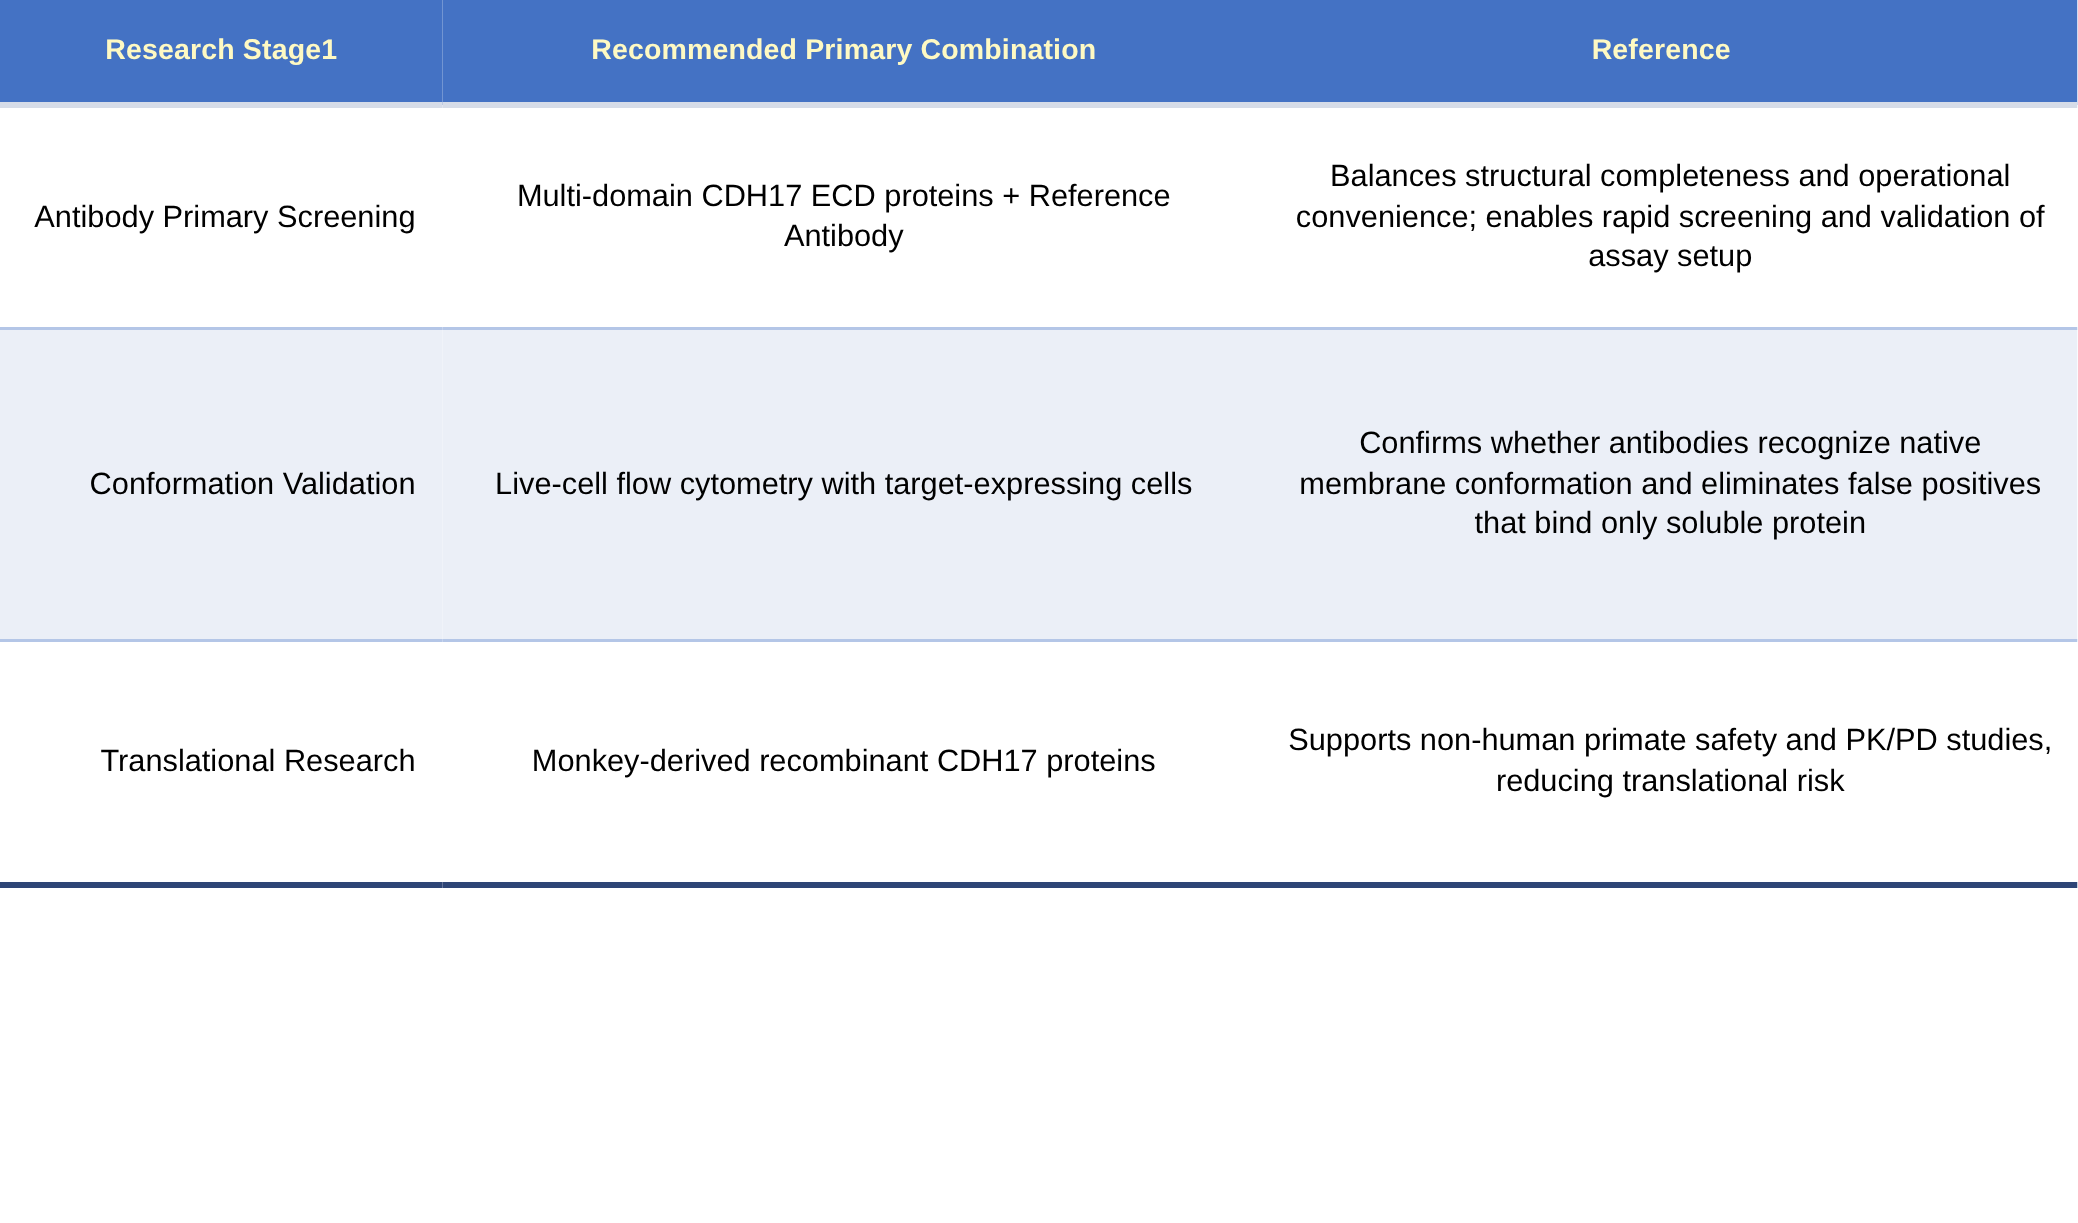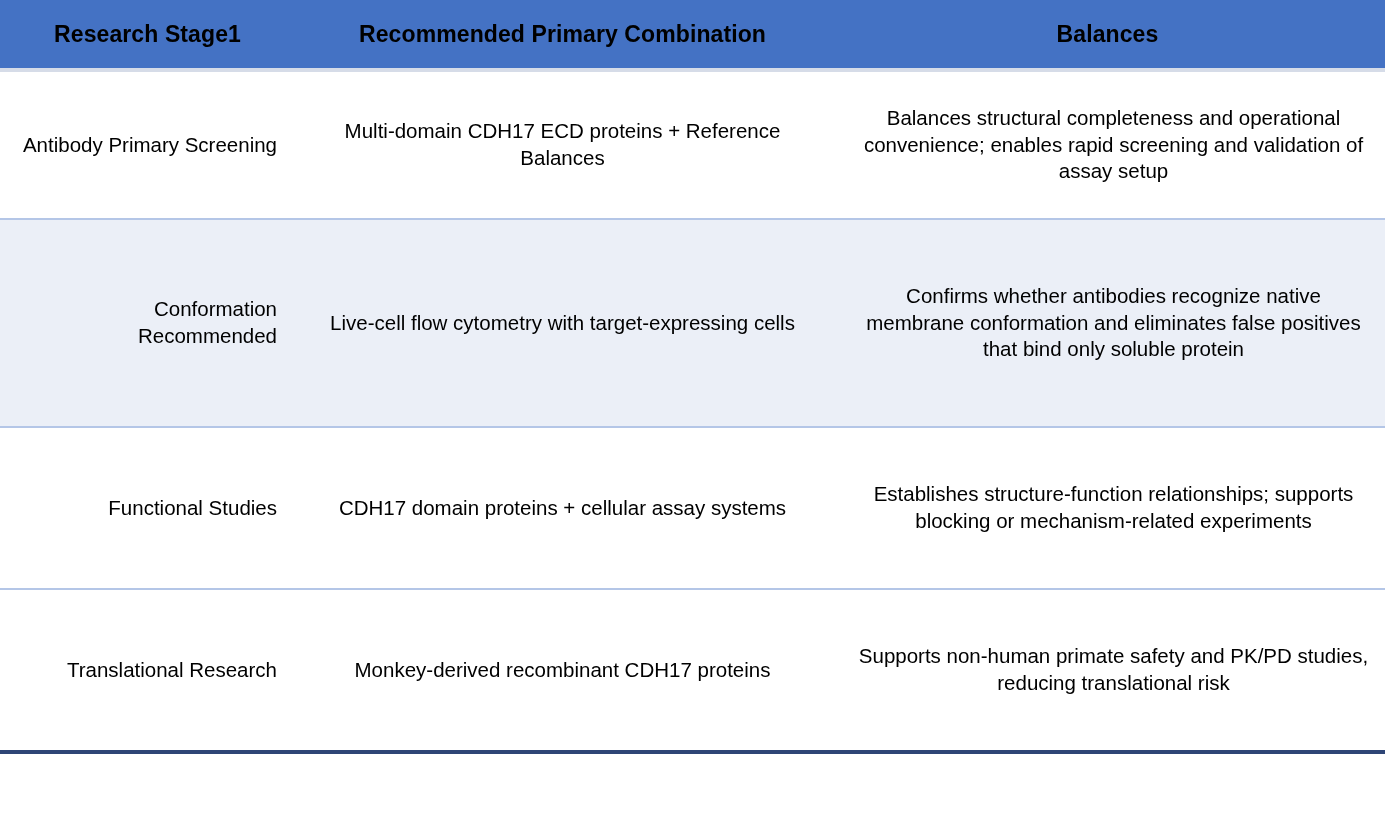--- a/index.html
+++ b/index.html
@@ -27,22 +27,22 @@
     width: 1385px;
     border-collapse: collapse;
     table-layout: fixed;
   }
 
   
   thead tr.header-row {
     background: #4472C4;
   }
   thead th {
-    color: #000000;
-    font-size: 23px;
+    color: #fef9c3;
+    font-size: 19px;
     font-weight: bold;
     text-align: center;
     vertical-align: middle;
     padding: 0;
     height: 68px;
     letter-spacing: 0.1px;
     border: none;
     border-bottom: 4px solid #D6DCE8;
   }
 
@@ -91,39 +91,34 @@
     <colgroup>
       <col class="col-stage">
       <col class="col-combination">
       <col class="col-rationale">
     </colgroup>
 
     <thead>
       <tr class="header-row">
         <th>Research Stage1</th>
         <th>Recommended Primary Combination</th>
-        <th>Balances</th>
+        <th>Reference</th>
       </tr>
     </thead>
 
     <tbody>
       <tr class="band-light r1">
         <td class="cell-stage">Antibody Primary Screening</td>
-        <td class="cell-combination">Multi-domain CDH17 ECD proteins + Reference Balances</td>
+        <td class="cell-combination">Multi-domain CDH17 ECD proteins + Reference Antibody</td>
         <td class="cell-rationale">Balances structural completeness and operational convenience; enables rapid screening and validation of assay setup</td>
       </tr>
       <tr class="band-blue r2">
-        <td class="cell-stage">Conformation Recommended</td>
+        <td class="cell-stage">Conformation Validation</td>
         <td class="cell-combination">Live-cell flow cytometry with target-expressing cells</td>
         <td class="cell-rationale">Confirms whether antibodies recognize native membrane conformation and eliminates false positives that bind only soluble protein</td>
-      </tr>
-      <tr class="band-light r3">
-        <td class="cell-stage">Functional Studies</td>
-        <td class="cell-combination">CDH17 domain proteins + cellular assay systems</td>
-        <td class="cell-rationale">Establishes structure-function relationships; supports blocking or mechanism-related experiments</td>
       </tr>
       <tr class="band-light r5">
         <td class="cell-stage">Translational Research</td>
         <td class="cell-combination">Monkey-derived recombinant CDH17 proteins</td>
         <td class="cell-rationale">Supports non-human primate safety and PK/PD studies, reducing translational risk</td>
       </tr>
     </tbody>
   </table>
 </div>
 

